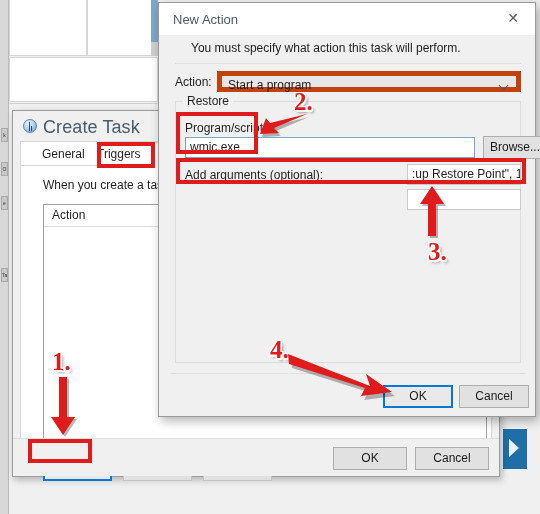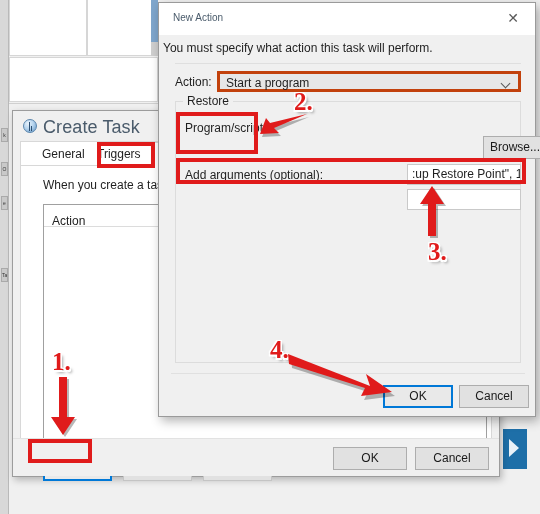--- a/index.html
+++ b/index.html
@@ -120,21 +120,21 @@
   }
   .ct-listhdr {
     position: absolute; left: 0; top: 0; width: 100%; height: 22px;
     border-bottom: 1px solid #dcdcdc; background: #fff;
   }
   .ct-col {
     position: absolute; top: 0; height: 22px; line-height: 21px;
     font-size: 12px; color: #222; padding-left: 8px;
     border-right: 1px solid #e3e3e3;
   }
-  .ct-col-action  { left: 0px;   width: 120px; margin-top: 6px; }
+  .ct-col-action  { left: 0px;   width: 120px; }
   .ct-col-details { left: 120px; width: 324px; border-right: none; }
   .ct-btnrow { position: absolute; left: 22px; top: 316px; }
 
   
   .btn {
     display: inline-block; text-align: center;
     background: #e1e1e1; border: 1px solid #adadad;
     font-size: 12px; color: #1a1a1a;
     height: 23px; line-height: 21px;
   }
@@ -157,40 +157,40 @@
     position: absolute; left: 158px; top: 2px; width: 378px; height: 415px;
     background: #f0f0f0; border: 1px solid #9a9a9a;
     box-shadow: 3px 4px 10px rgba(0,0,0,0.30);
   }
   .na-titlebar {
     position: absolute; left: 0; top: 0; width: 100%; height: 32px;
     background: #ffffff;
   }
   .na-title-text {
     position: absolute; left: 14px; top: 9px;
-    font-size: 10px; color: #4a5b6b;
+    font-size: 13px; color: #4a5b6b;
   }
   .na-close {
     position: absolute; right: 0px; top: 0px; width: 44px; height: 31px;
     color: #5a5a5a; font-size: 14px; line-height: 30px; text-align: center;
   }
   .na-desc {
-    position: absolute; left: 4px; top: 38px;
+    position: absolute; left: 32px; top: 38px;
     font-size: 12px; color: #1f1f1f; text-align: right;
   }
   .na-sep {
     position: absolute; left: 16px; top: 60px; width: 346px; height: 1px;
     background: #dfdfdf;
   }
   .na-action-label {
     position: absolute; left: 16px; top: 72px; font-size: 12px; color: #1f1f1f;
   }
   .na-combo {
     position: absolute; left: 58px; top: 68px; width: 304px; height: 21px;
-    background: #e7e7e7; border: 3px solid #c2410c;
+    background: #e7e7e7; border: 5px solid #c2410c;
     font-size: 12px; color: #1f1f1f; line-height: 19px; padding-left: 6px;
   }
   .na-combo-arrow {
     position: absolute; right: 8px; top: 6px; width: 8px; height: 8px;
   }
   .na-combo-arrow::after {
     content: ""; position: absolute; left: 0; top: 0;
     width: 6px; height: 6px;
     border-right: 1.4px solid #5a5a5a; border-bottom: 1.4px solid #5a5a5a;
     transform: rotate(45deg);
@@ -317,20 +317,21 @@
     <div class="na-action-label">Action:</div>
     <div class="na-combo">
       <span>Start a program</span>
       <span class="na-combo-arrow"></span>
     </div>
 
     <div class="na-group"></div>
     <div class="na-group-title">Restore</div>
 
     <div class="na-lbl lbl-prog">Program/script:</div>
+    <div class="na-input in-prog">wmic.exe</div>
     <div class="btn btn-browse">Browse...</div>
 
     <div class="na-lbl lbl-args">Add arguments (optional):</div>
     <div class="na-input plain in-args">:up Restore Point", 100, 7</div>
 
     <div class="na-input plain in-start"></div>
 
     <div class="na-footer-sep"></div>
     <div class="btn na-ok focus">OK</div>
     <div class="btn na-cancel">Cancel</div>

